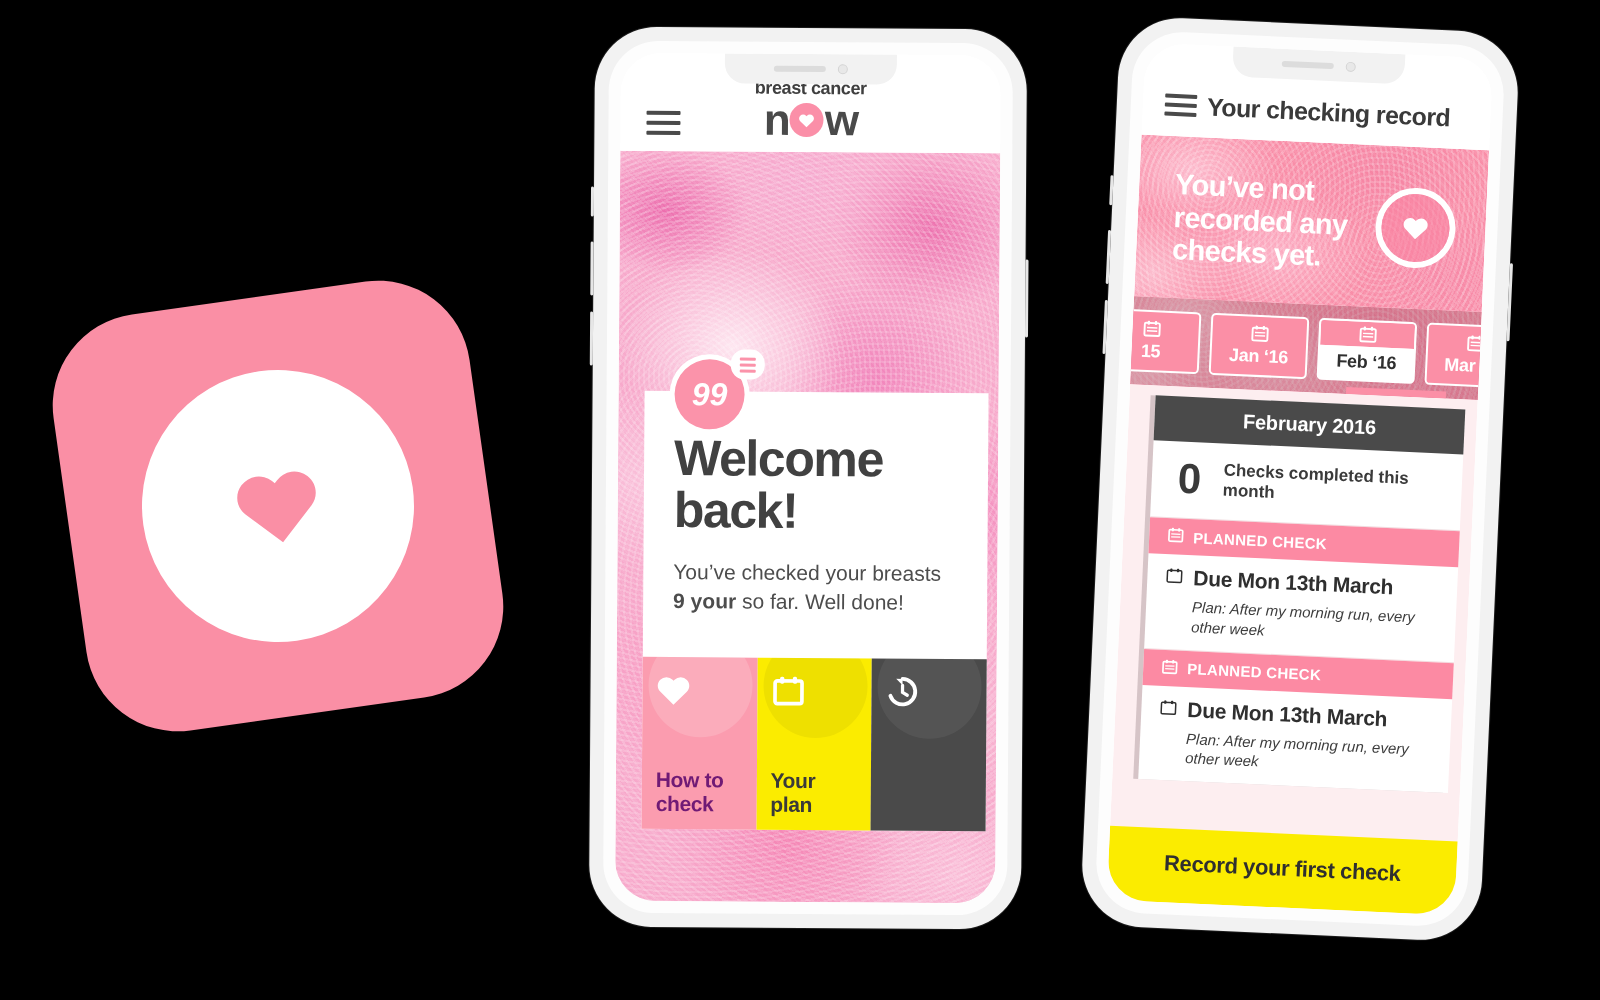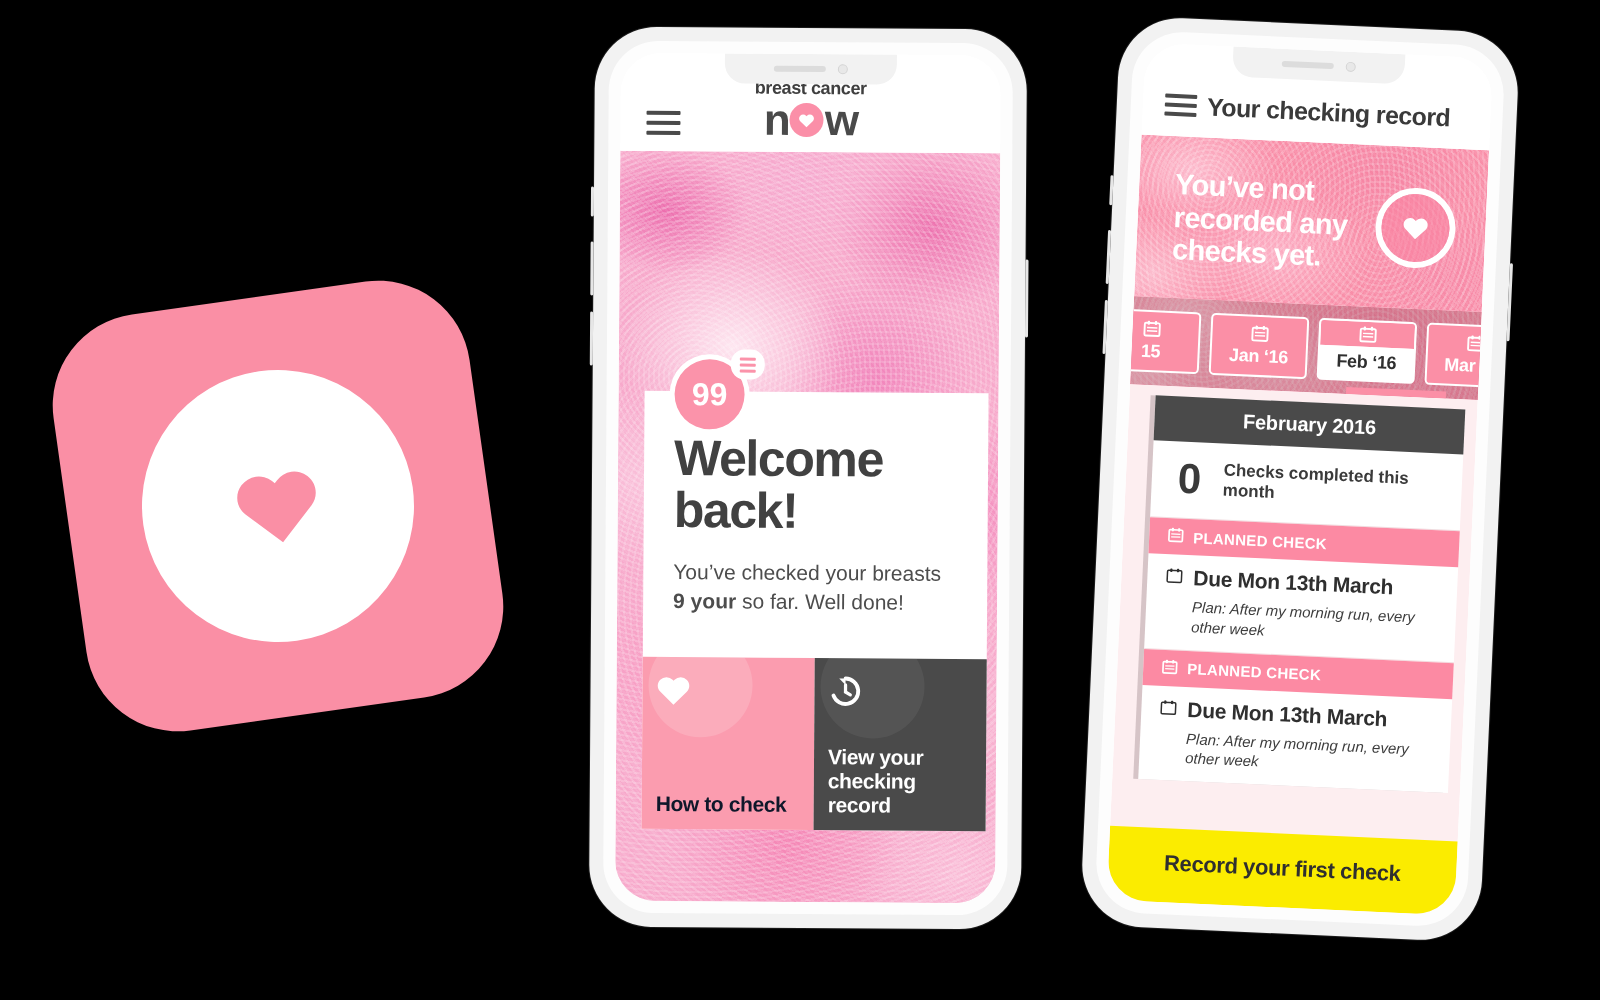--- a/index.html
+++ b/index.html
@@ -161,20 +161,21 @@
 
   .home-body { position: absolute; top: 98px; left: 0; right: 0; bottom: 0; }
 
   .badge-99 {
     position: absolute; left: 56px; top: 208px; z-index: 12;
     width: 70px; height: 70px; border-radius: 50%;
     background: #FB93AA;
     display: flex; align-items: center; justify-content: center;
     color: #fff; font-size: 32px; font-weight: bold;
     box-shadow: 0 0 0 5px #ffffff;
+    font-style: italic;
   }
   .badge-bubble {
     position: absolute; right: -20px; top: -10px;
     width: 34px; height: 30px; border-radius: 14px;
     background: #fff;
     display: flex; flex-direction: column; align-items: center; justify-content: center; gap: 3px;
   }
   .badge-bubble span { display: block; width: 16px; height: 3px; background: #FB93AA; border-radius: 1px; }
 
   .welcome-card {
@@ -201,21 +202,21 @@
     width: 104px; height: 104px; border-radius: 50%;
     background: rgba(255,255,255,0.10);
   }
   .tile-icon { position: relative; z-index: 2; width: 34px; height: 34px; }
   .tile-icon svg { width: 100%; height: 100%; display: block; }
   .tile-label {
     position: absolute; left: 14px; right: 10px; bottom: 13px; z-index: 2;
     font-size: 21px; font-weight: bold; line-height: 1.14; letter-spacing: -0.4px;
   }
   .tile.pink { background: #FB9CAF; }
-  .tile.pink .tile-label { color: #0f172a; }
+  .tile.pink .tile-label { color: #701a75; }
   .tile.pink .blob { background: rgba(255,255,255,0.16); }
   .tile.yellow { background: #FBEC00; }
   .tile.yellow .tile-label { color: #3a3a3a; }
   .tile.yellow .blob { background: rgba(0,0,0,0.05); }
   .tile.dark { background: #4A4A4A; }
   .tile.dark .tile-label { color: #fff; }
   .tile.dark .blob { background: rgba(255,255,255,0.06); }
 
   
   .rec-topbar {
@@ -416,30 +417,40 @@
           <div class="tiles">
             <div class="tile pink">
               <div class="blob"></div>
               <div class="tile-icon">
                 <svg viewBox="0 0 24 22" xmlns="http://www.w3.org/2000/svg" aria-hidden="true">
                   <path d="M12 21.3 2.6 12.1C.3 9.8.3 6.1 2.6 3.8a6.1 6.1 0 0 1 8.7 0l.7.7.7-.7a6.1 6.1 0 0 1 8.7 0c2.3 2.3 2.3 6 0 8.3L12 21.3z" fill="#ffffff"></path>
                 </svg>
               </div>
               <div class="tile-label">How to check</div>
             </div>
+            <div class="tile yellow">
+              <div class="blob"></div>
+              <div class="tile-icon">
+                <svg viewBox="0 0 24 24" xmlns="http://www.w3.org/2000/svg" aria-hidden="true">
+                  <rect x="2.5" y="5" width="19" height="16" rx="1.6" fill="none" stroke="#ffffff" stroke-width="2.6"></rect>
+                  <rect x="6" y="2" width="3" height="5" rx="1.2" fill="#ffffff"></rect>
+                  <rect x="15" y="2" width="3" height="5" rx="1.2" fill="#ffffff"></rect>
+                </svg>
+              </div>
+              <div class="tile-label">Your plan</div>
+            </div>
             <div class="tile dark">
               <div class="blob"></div>
               <div class="tile-icon">
                 <svg viewBox="0 0 24 24" xmlns="http://www.w3.org/2000/svg" aria-hidden="true">
                   <path d="M12 3a9 9 0 1 1-8.5 12" fill="none" stroke="#ffffff" stroke-width="2.7" stroke-linecap="round"></path>
                   <path d="M12 3 7.5 3 12 7.5z" fill="#ffffff"></path>
                   <path d="M12 7.5v5l3.4 2" fill="none" stroke="#ffffff" stroke-width="2.3" stroke-linecap="round"></path>
                 </svg>
               </div>
-              <div class="tile-label">View your checking record</div>
             </div>
           </div>
         </div>
       </div>
     </div>
   </div>
 
   <div class="phone" id="phone-record">
     <div class="side-btn b1"></div>
     <div class="side-btn b2"></div>

